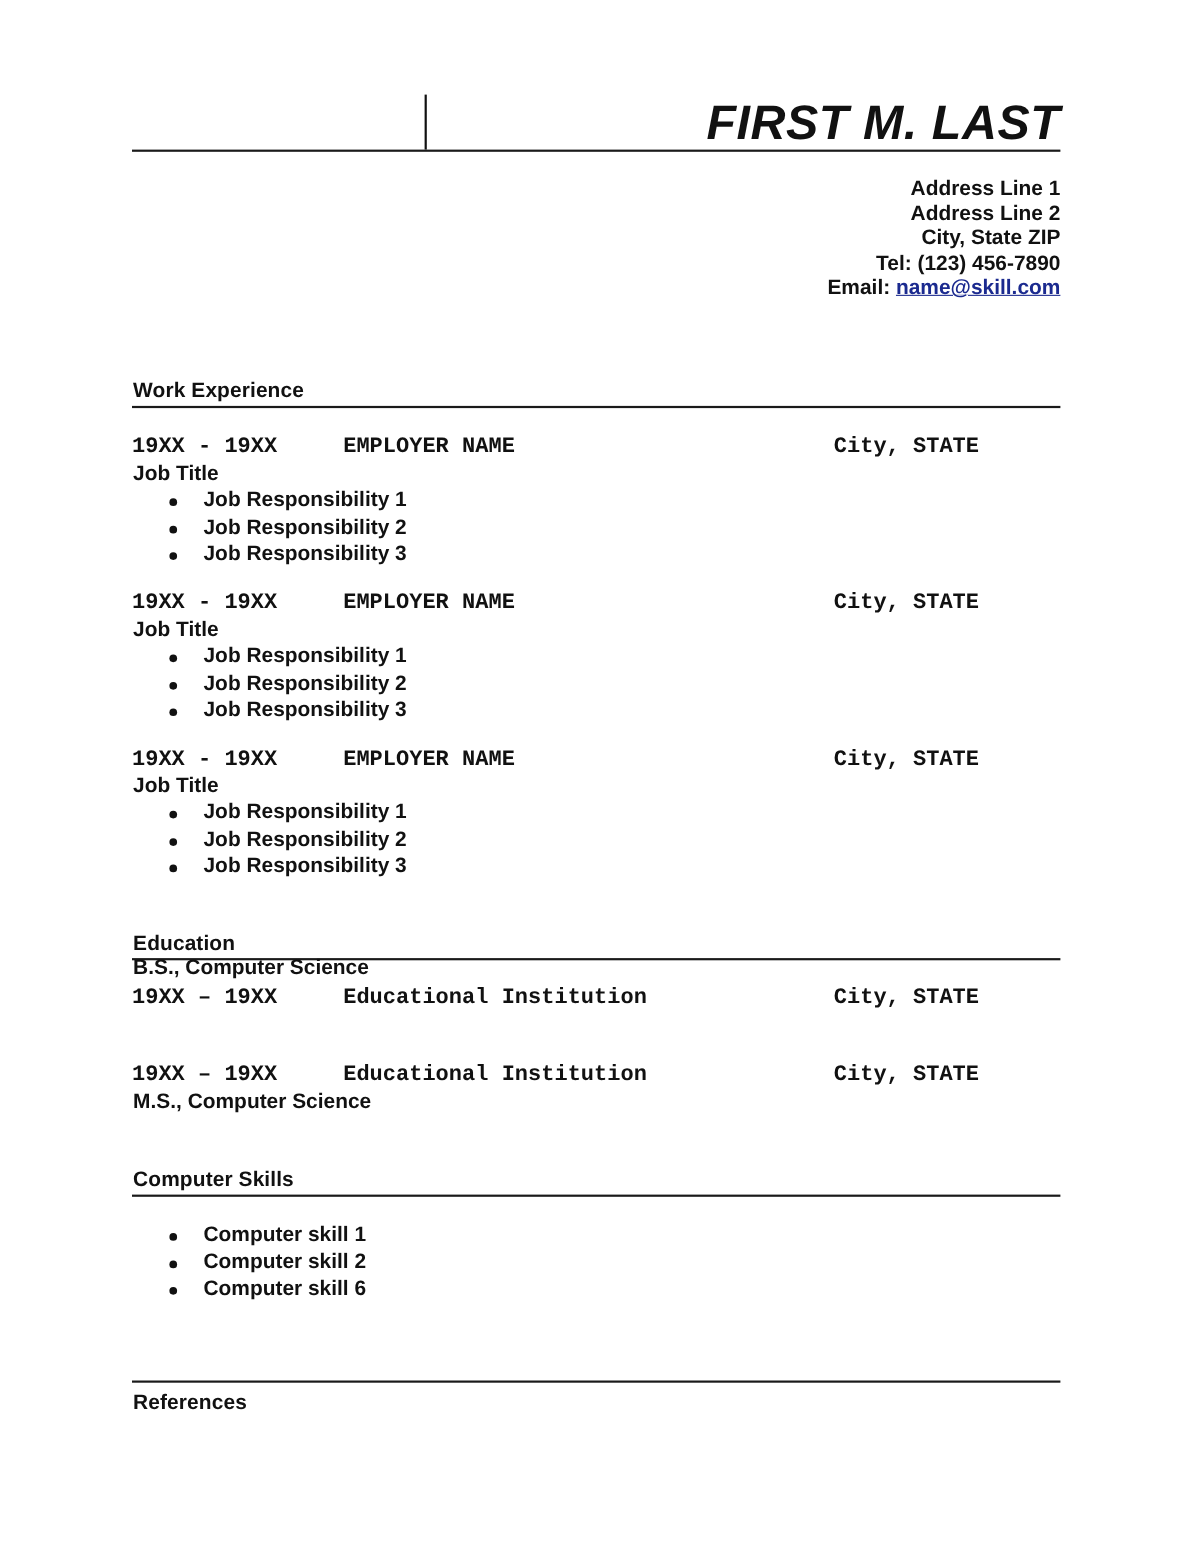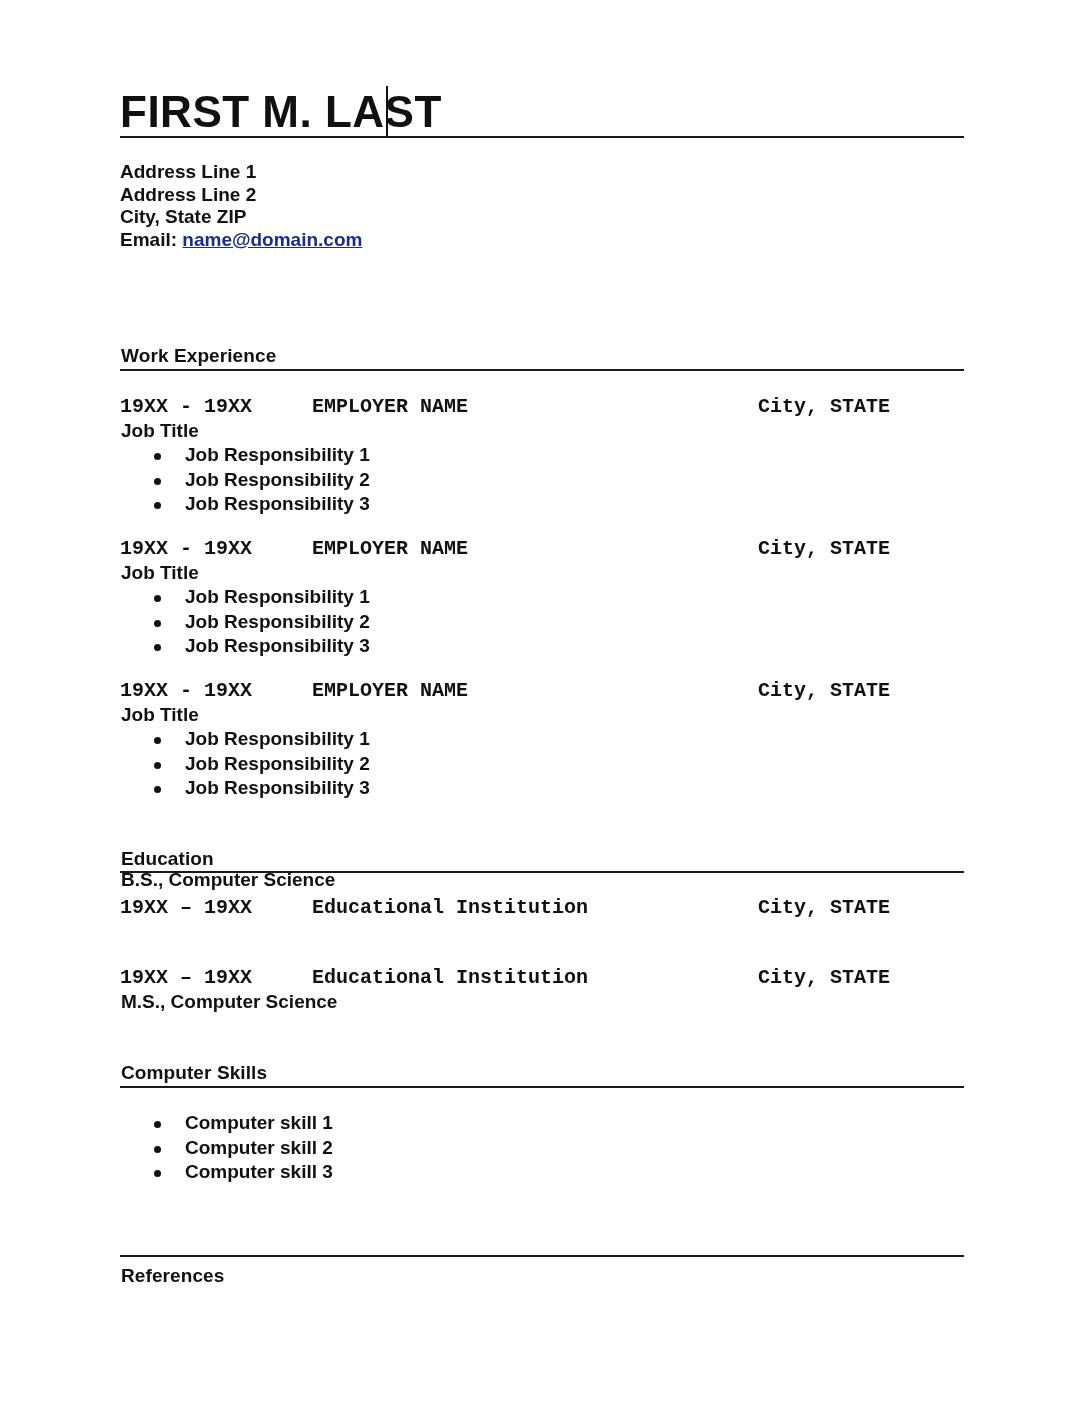--- a/index.html
+++ b/index.html
@@ -1,24 +1,24 @@
 <!DOCTYPE html>
 <html><head>
 <meta charset="utf-8">
 <style>
   html, body { margin: 0; padding: 0; background: #ffffff; }
   body { width: 1080px; height: 1408px; position: relative; overflow: hidden;
          font-family: "Liberation Sans", sans-serif; color: #111; }
   .abs { position: absolute; }
   .serif { font-family: Liberation Mono, monospace; }
-  .name { left: 120px; width: 844px; top: 84px; text-align: left;
-          font-size: 44px; font-weight: bold; letter-spacing: 0.5px; line-height: 56px; }
+  .name { left: 120px; width: 844px; top: 84px; text-align: right;
+          font-size: 44px; font-weight: bold; letter-spacing: 0.5px; line-height: 56px; font-style: italic; }
   .cursor { left: 386px; top: 86px; width: 2px; height: 50px; background: #111; }
   .rule { left: 120px; width: 844px; height: 2px; background: #1a1a1a; }
-  .contact { left: 120px; width: 844px; top: 161px; text-align: left;
+  .contact { left: 120px; width: 844px; top: 161px; text-align: right;
              font-size: 19px; font-weight: bold; line-height: 22.6px; }
   .contact div { height: 22.6px; }
   .email-link { color: #1b2a8f; text-decoration: underline; }
   .heading { left: 121px; font-size: 19px; font-weight: bold; line-height: 24px;
              font-family: Liberation Sans, sans-serif; letter-spacing: 0.1px; }
   .row { left: 120px; width: 844px; height: 24px; font-size: 20px; font-weight: bold; line-height: 24px; }
   .row .dates { position: absolute; left: 0; }
   .row .org { position: absolute; left: 192px; }
   .row .loc { position: absolute; left: 638px; }
   .sub { left: 121px; font-size: 19px; font-weight: bold; line-height: 24px; }
@@ -31,21 +31,22 @@
 <body>
 
 <div class="abs cursor"></div>
 <div class="abs name">FIRST M. LAST</div>
 <div class="abs rule" style="top:136px;"></div>
 
 <div class="abs contact">
   <div>Address Line 1</div>
   <div>Address Line 2</div>
   <div>City, State ZIP</div>
-  <div><span>Email: </span><span class="email-link">name@domain.com</span></div>
+  <div>Tel: (123) 456-7890</div>
+  <div><span>Email: </span><span class="email-link">name@skill.com</span></div>
 </div>
 
 <div class="abs heading" style="top:344px;">Work Experience</div>
 <div class="abs rule" style="top:369px;"></div>
 
 <div>
   <div class="abs row serif" style="top:395px;">
     <span class="dates">19XX - 19XX</span>
     <span class="org">EMPLOYER NAME</span>
     <span class="loc">City, STATE</span>
@@ -106,17 +107,17 @@
   </div>
   <div class="abs sub" style="top:990px;">M.S., Computer Science</div>
 </div>
 
 <div class="abs heading" style="top:1061px;">Computer Skills</div>
 <div class="abs rule" style="top:1086px;"></div>
 
 <div class="abs bullets" style="top:1111px;">
   <div class="li"><span class="dot"></span><span>Computer skill 1</span></div>
   <div class="li"><span class="dot"></span><span>Computer skill 2</span></div>
-  <div class="li"><span class="dot"></span><span>Computer skill 3</span></div>
+  <div class="li"><span class="dot"></span><span>Computer skill 6</span></div>
 </div>
 
 <div class="abs heading" style="top:1230px;margin-top:34px;">References</div>
 <div class="abs rule" style="top:1255px;"></div>
 
 </body></html>

